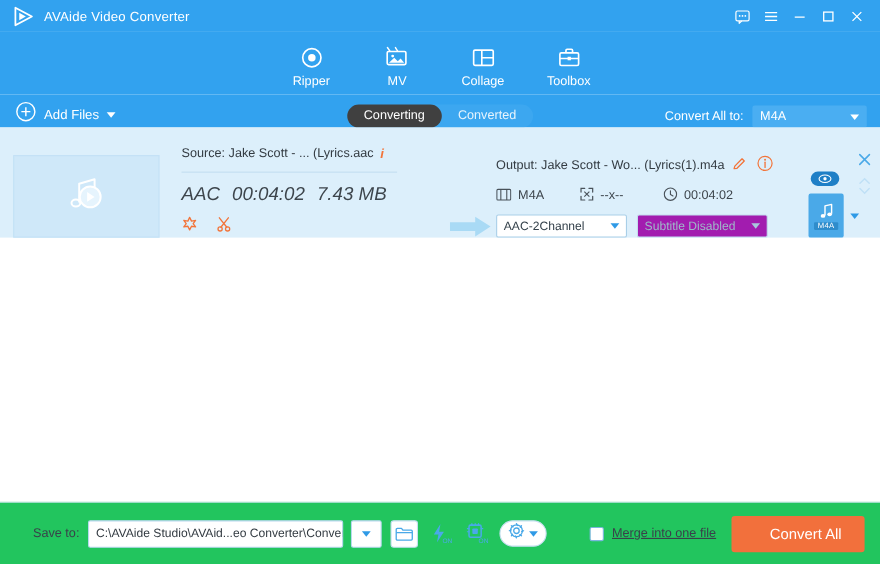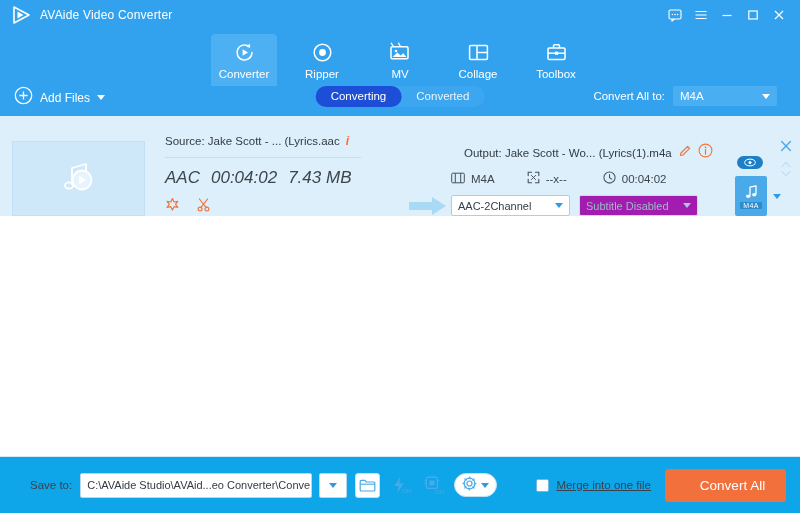--- a/index.html
+++ b/index.html
@@ -54,22 +54,22 @@
     gap: 3px;
   }
   .nav-tab.active { background: #4cb0f3; }
   .nav-tab .tab-label { font-size: 11.5px; }
   .nav-tab .tab-icon { height: 25px; display: flex; align-items: center; }
 
   
   .toolbar {
     height: 30px;
     background: #32a2ef;
-    display: flex; align-items: flex-start;
-    padding: 0 23px 0 14px;
+    display: flex; align-items: flex-end;
+    padding: 0 12px 0 14px;
     flex: 0 0 auto;
     position: relative;
   }
   .addfiles { display: flex; align-items: center; gap: 7px; color:#fff; }
   .addfiles-label { font-size: 12px; }
   .caret-d {
     width: 0; height: 0;
     border-left: 4.5px solid transparent;
     border-right: 4.5px solid transparent;
     border-top: 5px solid #ffffff;
@@ -80,21 +80,21 @@
     height: 21px;
     background: #3ca7f0;
     border-radius: 11px;
   }
   .seg-item {
     font-size: 11.5px; color: #e7f4fd;
     padding: 0 15px; height: 21px;
     line-height: 21px; border-radius: 11px;
     white-space: nowrap;
   }
-  .seg-item.active { background: #1d4ed8; color: #ffffff; }
+  .seg-item.active { background: #404040; color: #ffffff; }
   .convert-all-to {
     margin-left: auto; display: flex; align-items: center; gap: 8px;
   }
   .cat-label { color: #ffffff; font-size: 11.5px; }
   .cat-select {
     width: 104px; height: 20px;
     background: #4aaef2;
     border-radius: 2px;
     display: flex; align-items: center;
     padding: 0 7px;
@@ -126,21 +126,21 @@
     overflow: hidden; text-overflow: ellipsis;
   }
   .info-i { color: #f2753b; font-size: 12px; font-style: italic; font-weight: bold; }
   .divider-line { height: 1px; background: #c2dff1; margin: 9px 0 10px 0; width: 196px; }
   .src-meta { font-size: 17px; color: #3d454c; display: flex; gap: 11px; font-style: italic; }
   .src-actions { display: flex; gap: 16px; margin-top: 9px; }
 
   .arrow-col { width: 46px; flex: 0 0 auto; display:flex; justify-content:center; }
 
   .out-col { width: 280px; flex: 0 0 auto; }
-  .out-title-row { display: flex; align-items: center; gap: 6px; margin-left: 13px; }
+  .out-title-row { display: flex; align-items: center; gap: 6px; }
   .out-title { font-size: 11.5px; color: #333b42; white-space: nowrap; }
   .out-info-circle { margin-left: auto; margin-right: 28px; }
   .out-meta {
     display: flex; align-items: center;
     font-size: 11.5px; color: #3d454c;
     margin: 9px 0 9px 0; gap: 6px;
   }
   .out-meta .m-item { display: flex; align-items: center; gap: 6px; }
   .out-selects { display: flex; gap: 9px; }
   .sel {
@@ -183,21 +183,21 @@
     font-size: 7px; color: #ffffff; background: #2f8ccb;
     padding: 0 3px; border-radius: 1px; letter-spacing: .3px;
   }
   .row-right {
     position: absolute; right: 8px; top: 22px;
     display: flex; flex-direction: column; align-items: center; gap: 3px;
   }
 
   
   .bottombar {
-    height: 57px; background: #0ea5e9;
+    height: 57px; background: #22c55e;
     border-top: 1px solid #d4e8f5;
     display: flex; align-items: center;
     padding: 0 14px 0 30px;
     flex: 0 0 auto; gap: 8px;
   }
   .saveto-label { font-size: 11.5px; color: #39424a; white-space: nowrap; }
   .path-box {
     width: 232px; height: 25px;
     background: #ffffff; border: 1px solid #b7d8ee;
     border-radius: 2px;
@@ -276,30 +276,20 @@
     </span>
     <span class="win-btn">
       <svg width="14" height="14" viewBox="0 0 14 14">
         <path d="M3 3 L11 11 M11 3 L3 11" stroke="#ffffff" stroke-width="1.2"></path>
       </svg>
     </span>
   </div>
 
   <div class="navbar">
 
-    <div class="nav-tab active">
-      <span class="tab-icon">
-        <svg width="23" height="23" viewBox="0 0 23 23">
-          <path d="M19 11.5 a7.5 7.5 0 1 1 -2.6 -5.7" fill="none" stroke="#ffffff" stroke-width="1.5" stroke-linecap="round"></path>
-          <path d="M16.8 2.6 L17.2 6.6 L13.4 6.1 Z" fill="#ffffff"></path>
-          <path d="M9.6 8.2 L9.6 14.8 L15 11.5 Z" fill="#ffffff"></path>
-        </svg>
-      </span>
-      <span class="tab-label">Converter</span>
-    </div>
 
     <div class="nav-tab">
       <span class="tab-icon">
         <svg width="23" height="23" viewBox="0 0 23 23">
           <circle cx="11.5" cy="11.5" r="8.3" fill="none" stroke="#ffffff" stroke-width="1.5"></circle>
           <circle cx="11.5" cy="11.5" r="3.4" fill="#ffffff"></circle>
         </svg>
       </span>
       <span class="tab-label">Ripper</span>
     </div>

